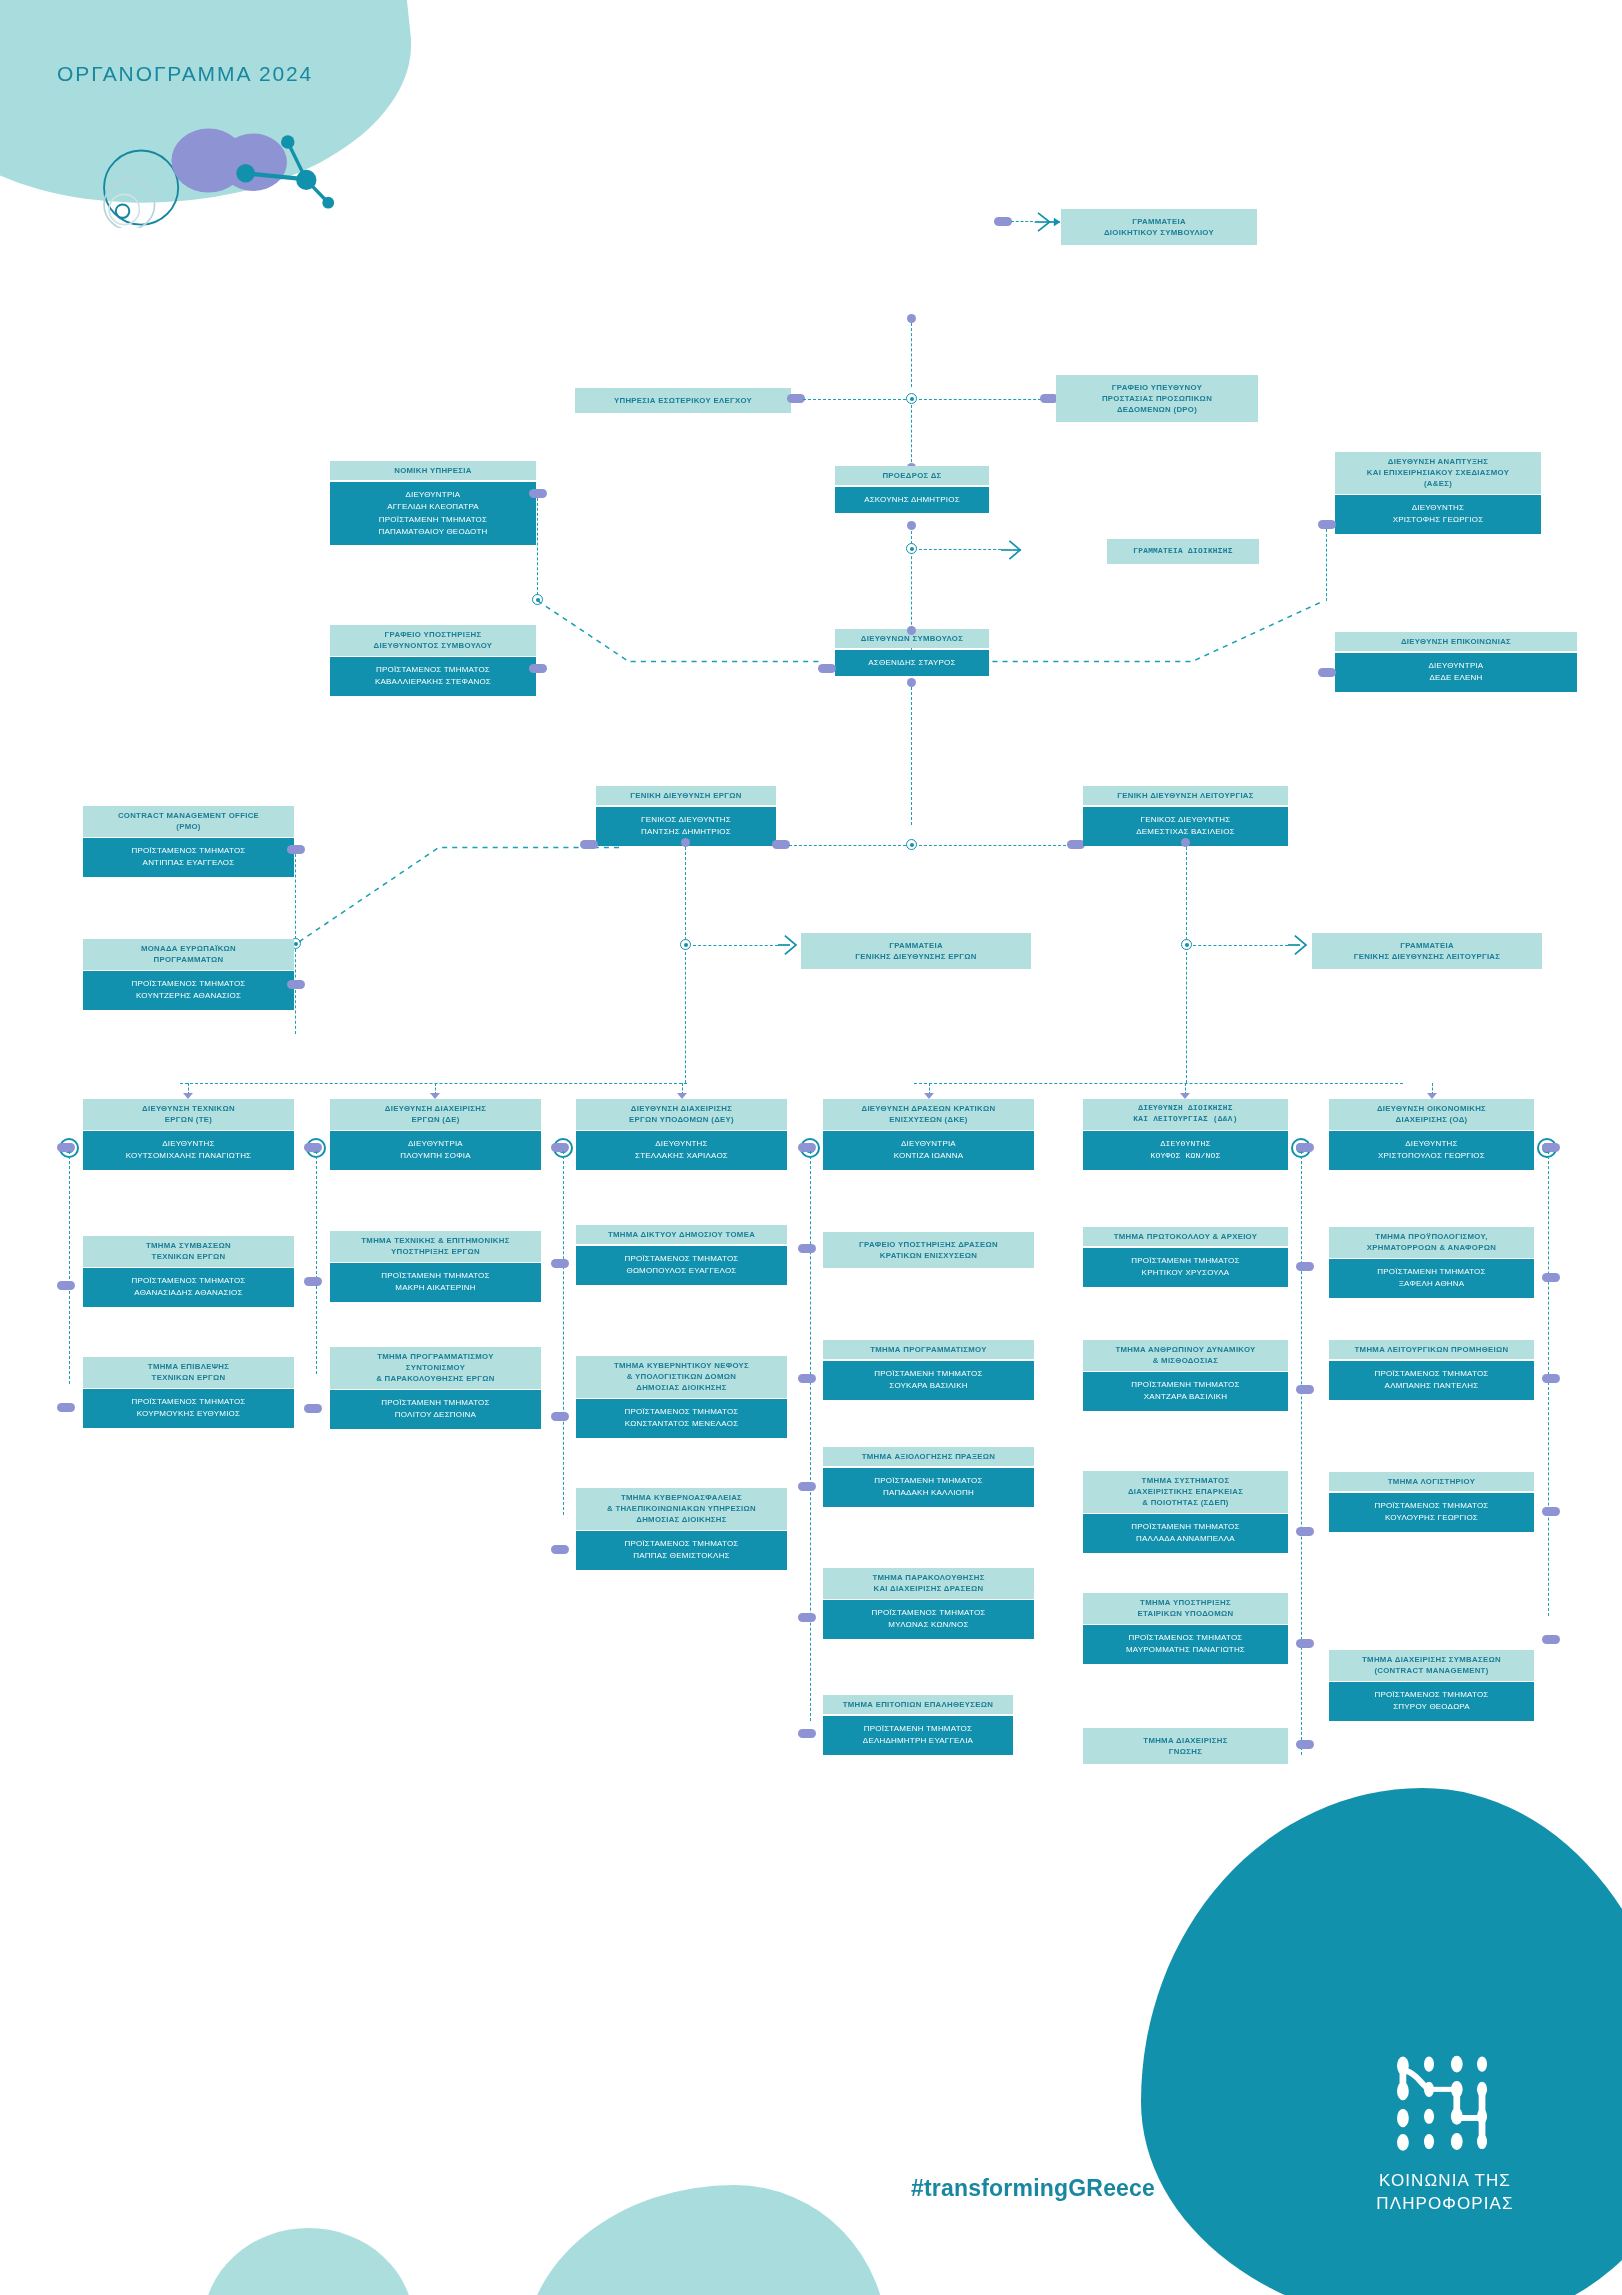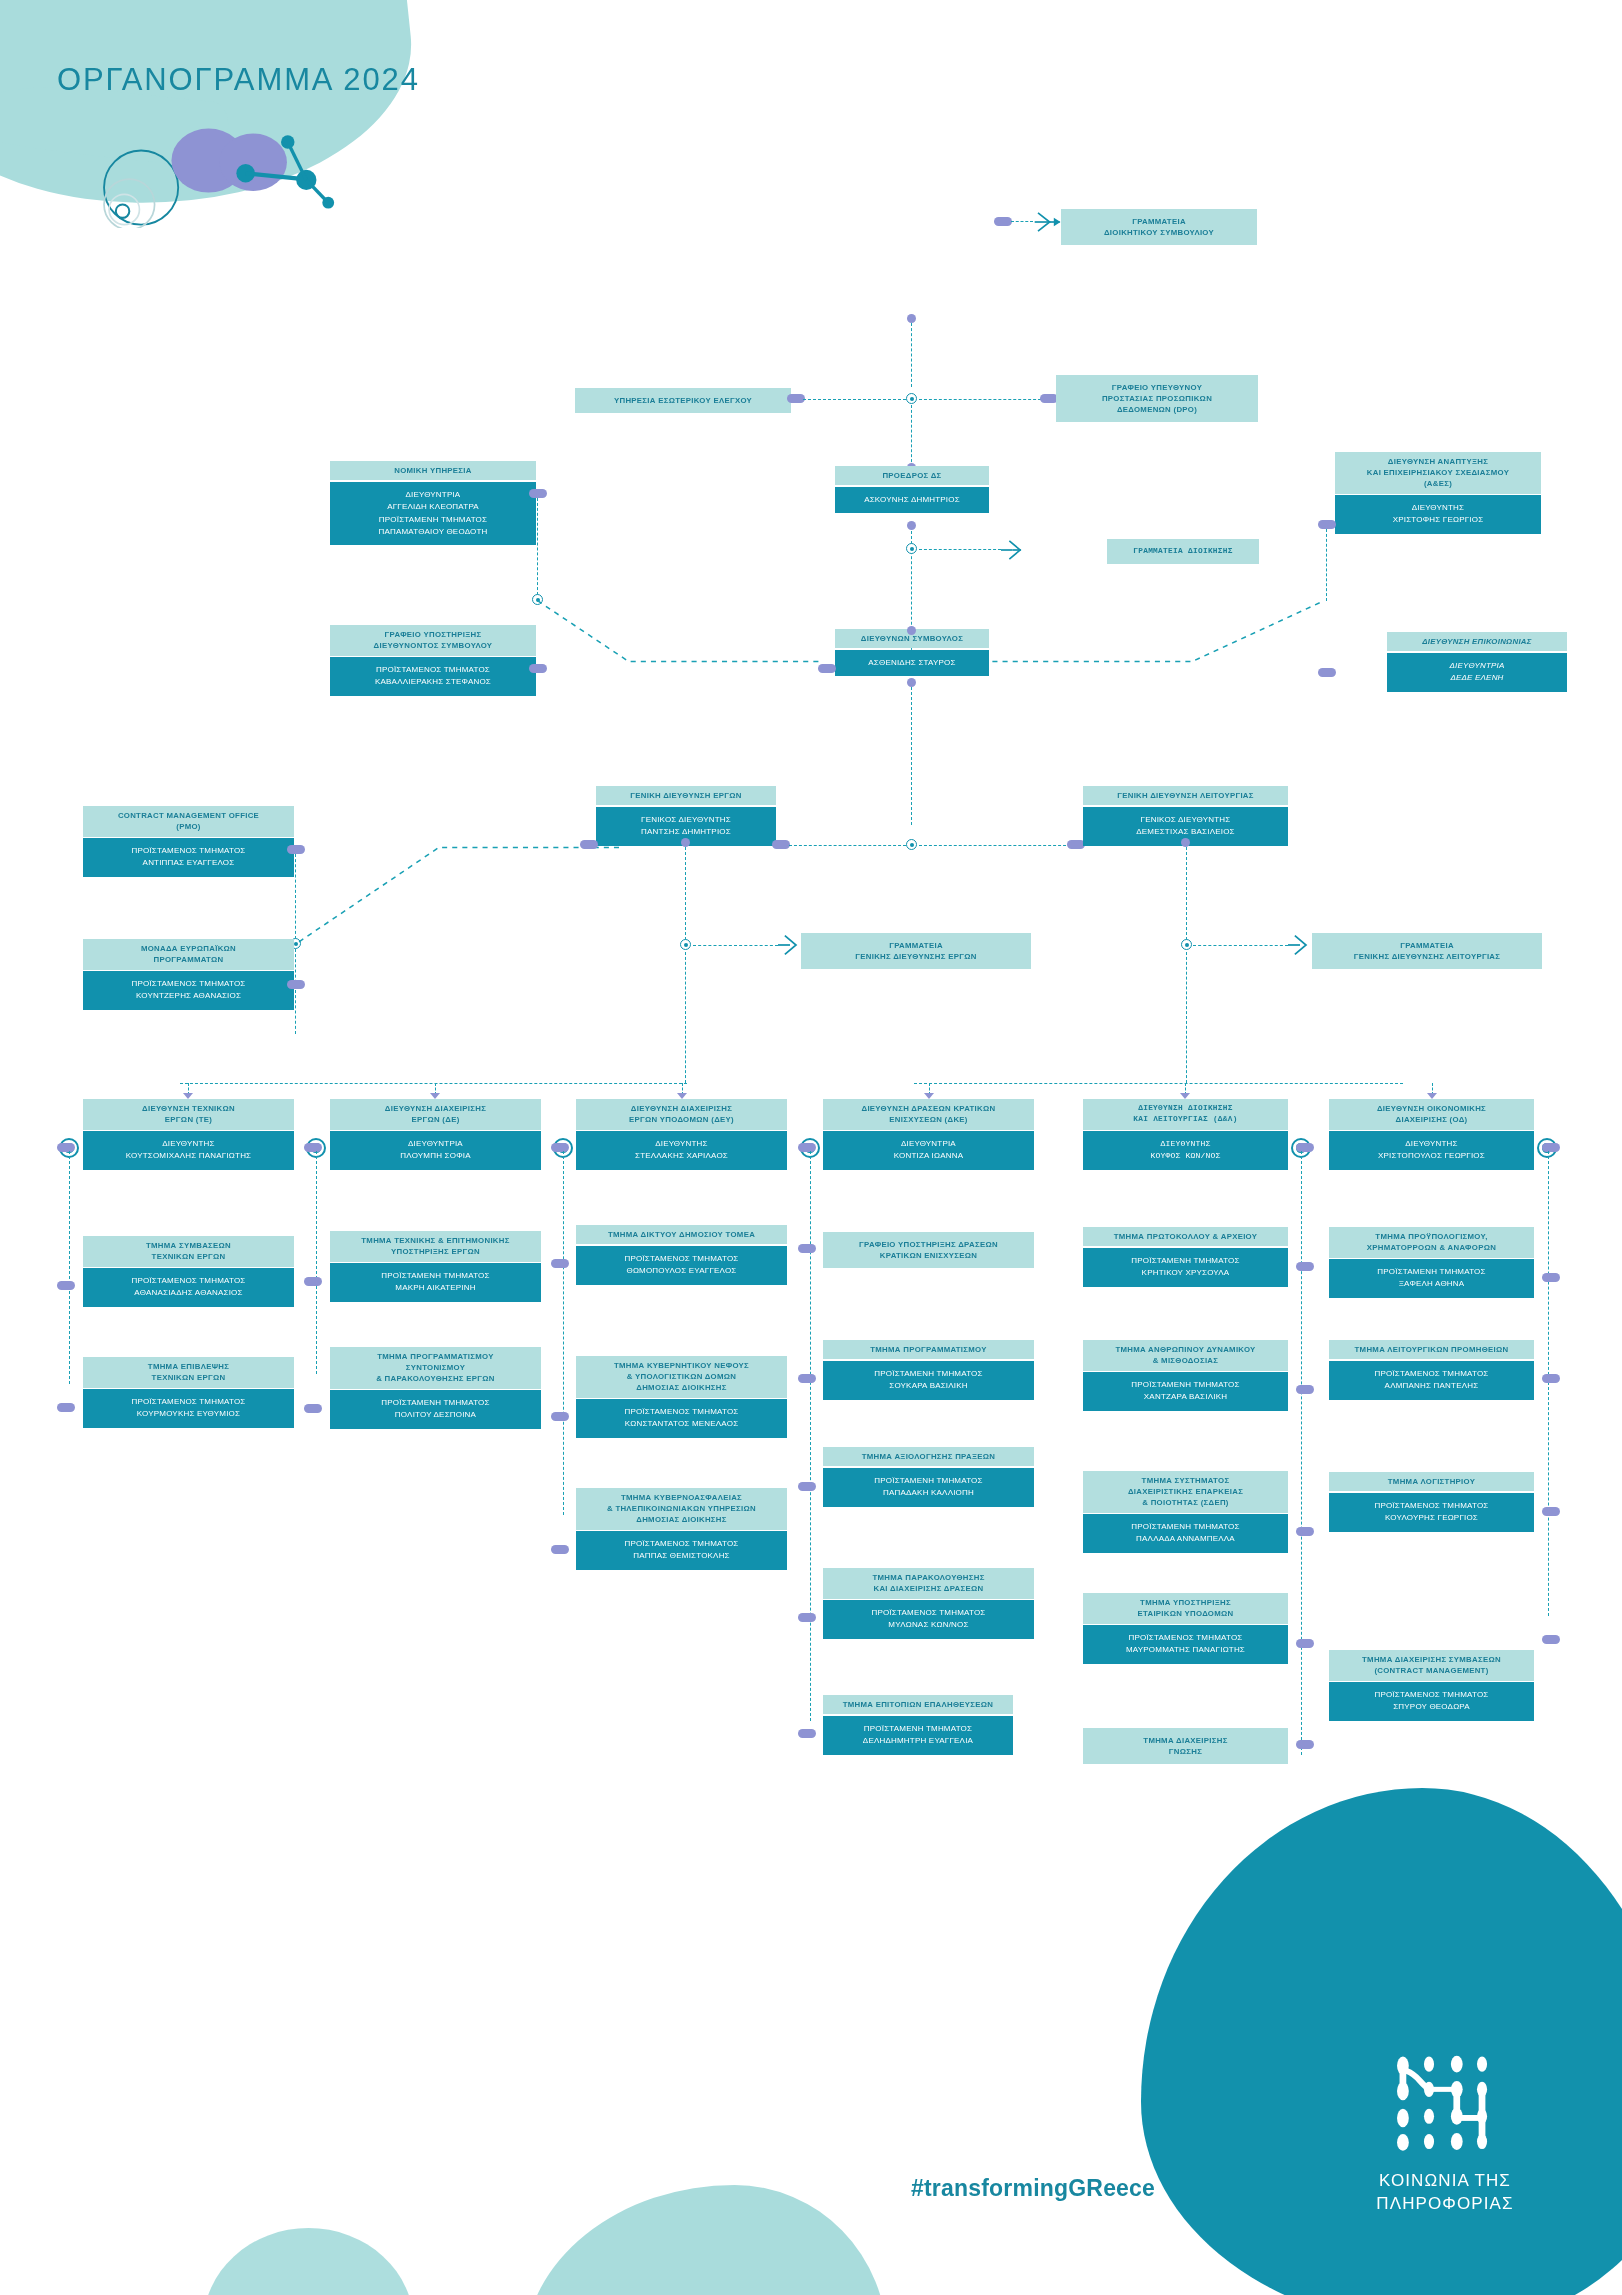--- a/index.html
+++ b/index.html
@@ -28,21 +28,21 @@
     position:absolute;
     left:-51px; top:89px;
     width:279px;height:66px;
     background:#a9dcdc;
     border-radius:50% 6% 8% 60% / 80% 40% 60% 20%;
     transform:rotate(6deg);
   }
   .hdr-title{
     position:absolute;
     left:57px; top:62px;
-    font-size:31px;
+    font-size:21px;
     letter-spacing:1.9px;
     color:#1887a0;
     font-weight:400;
     white-space:nowrap;
   }
   .hdr-graphic{position:absolute;left:80px;top:110px;}
   
   .foot-blob-big{
     position:absolute;
     right:-59px;bottom:-34px;
@@ -283,21 +283,21 @@
   <div class="dot" style="left:907px;top:678px;"></div>
   <div class="conn" style="left:818px;top:664px;"></div>
 
   <svg style="position:absolute;left:529px;top:592px;" width="296" height="85" viewBox="0 0 350 100">
     <path d="M10 10 L118 82 L344 82" stroke="#19a0b4" stroke-width="1.8" fill="none" stroke-dasharray="6 6"></path>
   </svg>
   <svg style="position:absolute;left:989px;top:592px;" width="347" height="85" viewBox="0 0 410 100">
     <path d="M4 82 L240 82 L396 10" stroke="#19a0b4" stroke-width="1.8" fill="none" stroke-dasharray="6 6"></path>
   </svg>
 
-  <div class="node" style="left:1387px;top:632px;width:180px;font-style:italic;">
+  <div class="node" style="left:1335px;top:632px;width:242px;">
     <div class="cap">ΔΙΕΥΘΥΝΣΗ ΕΠΙΚΟΙΝΩΝΙΑΣ</div>
     <div class="body" style="white-space:pre-line;">ΔΙΕΥΘΥΝΤΡΙΑ
 ΔΕΔΕ ΕΛΕΝΗ</div>
   </div>
   <div class="conn" style="left:1318px;top:668px;"></div>
 
   <div class="vline" style="left:911px;top:687px;height:138px;"></div>
 
   <div class="node" style="left:83px;top:806px;width:211px;">
     <div class="cap" style="white-space:pre-line;">CONTRACT MANAGEMENT OFFICE

